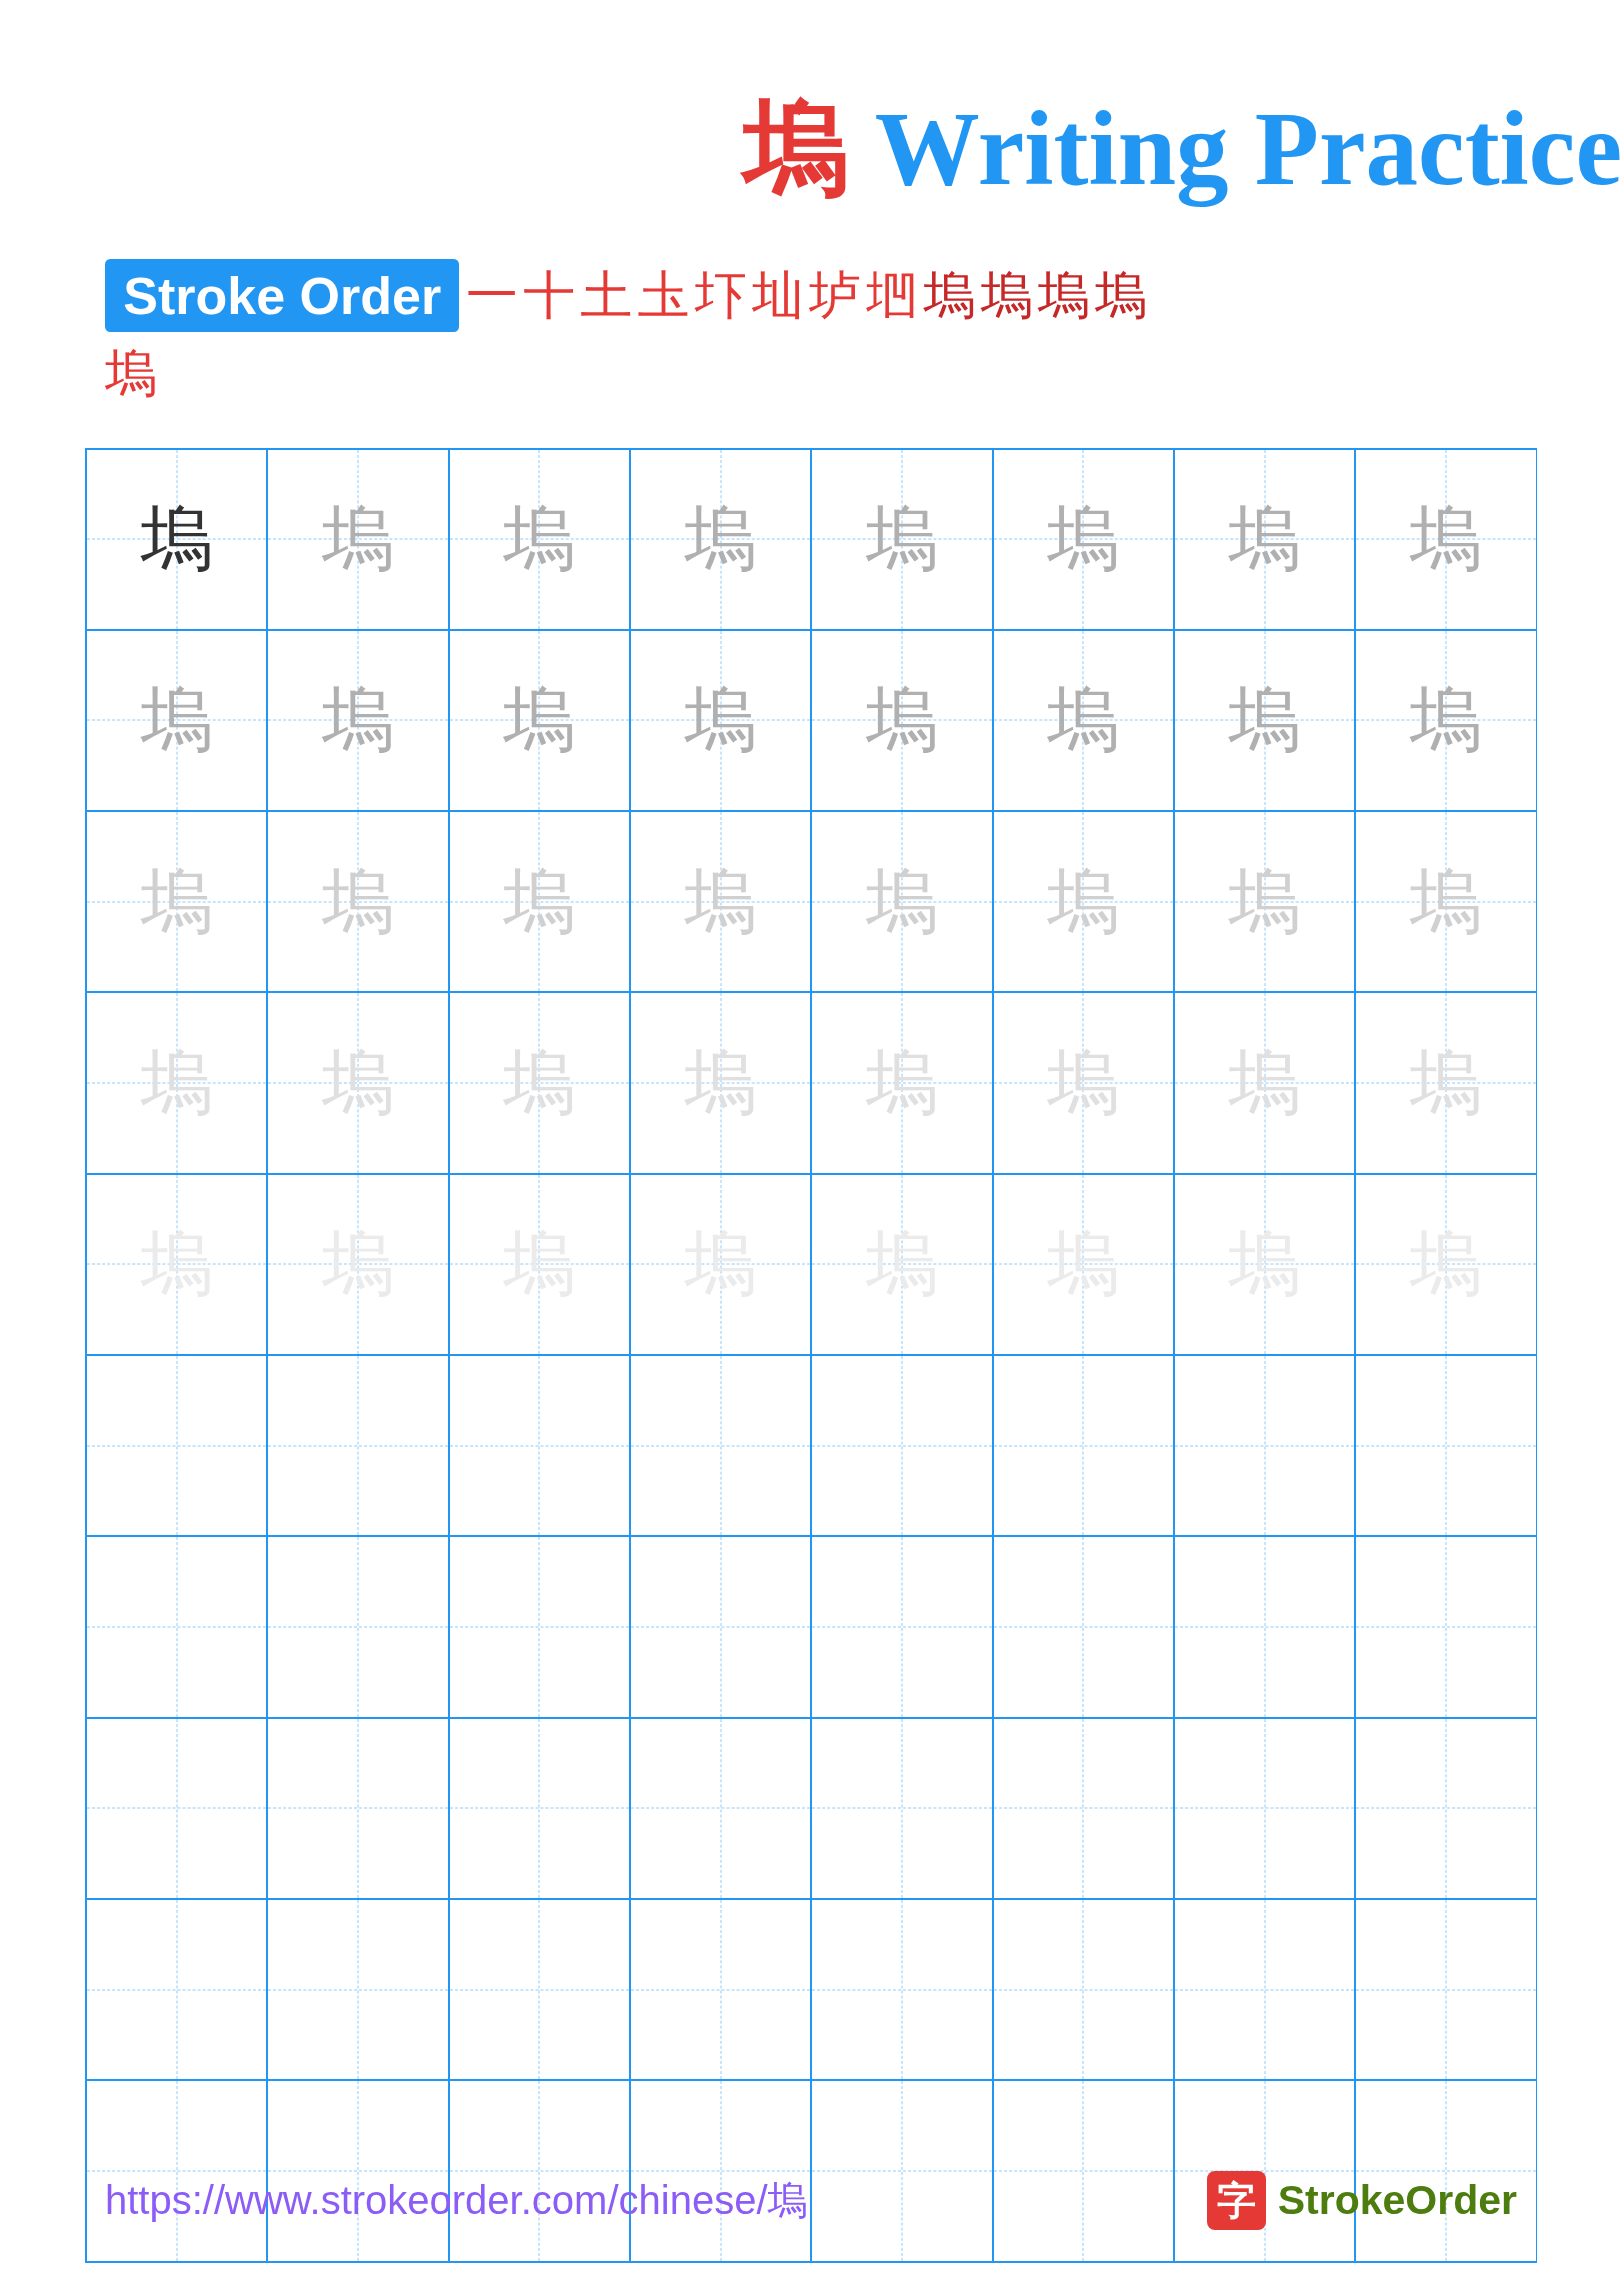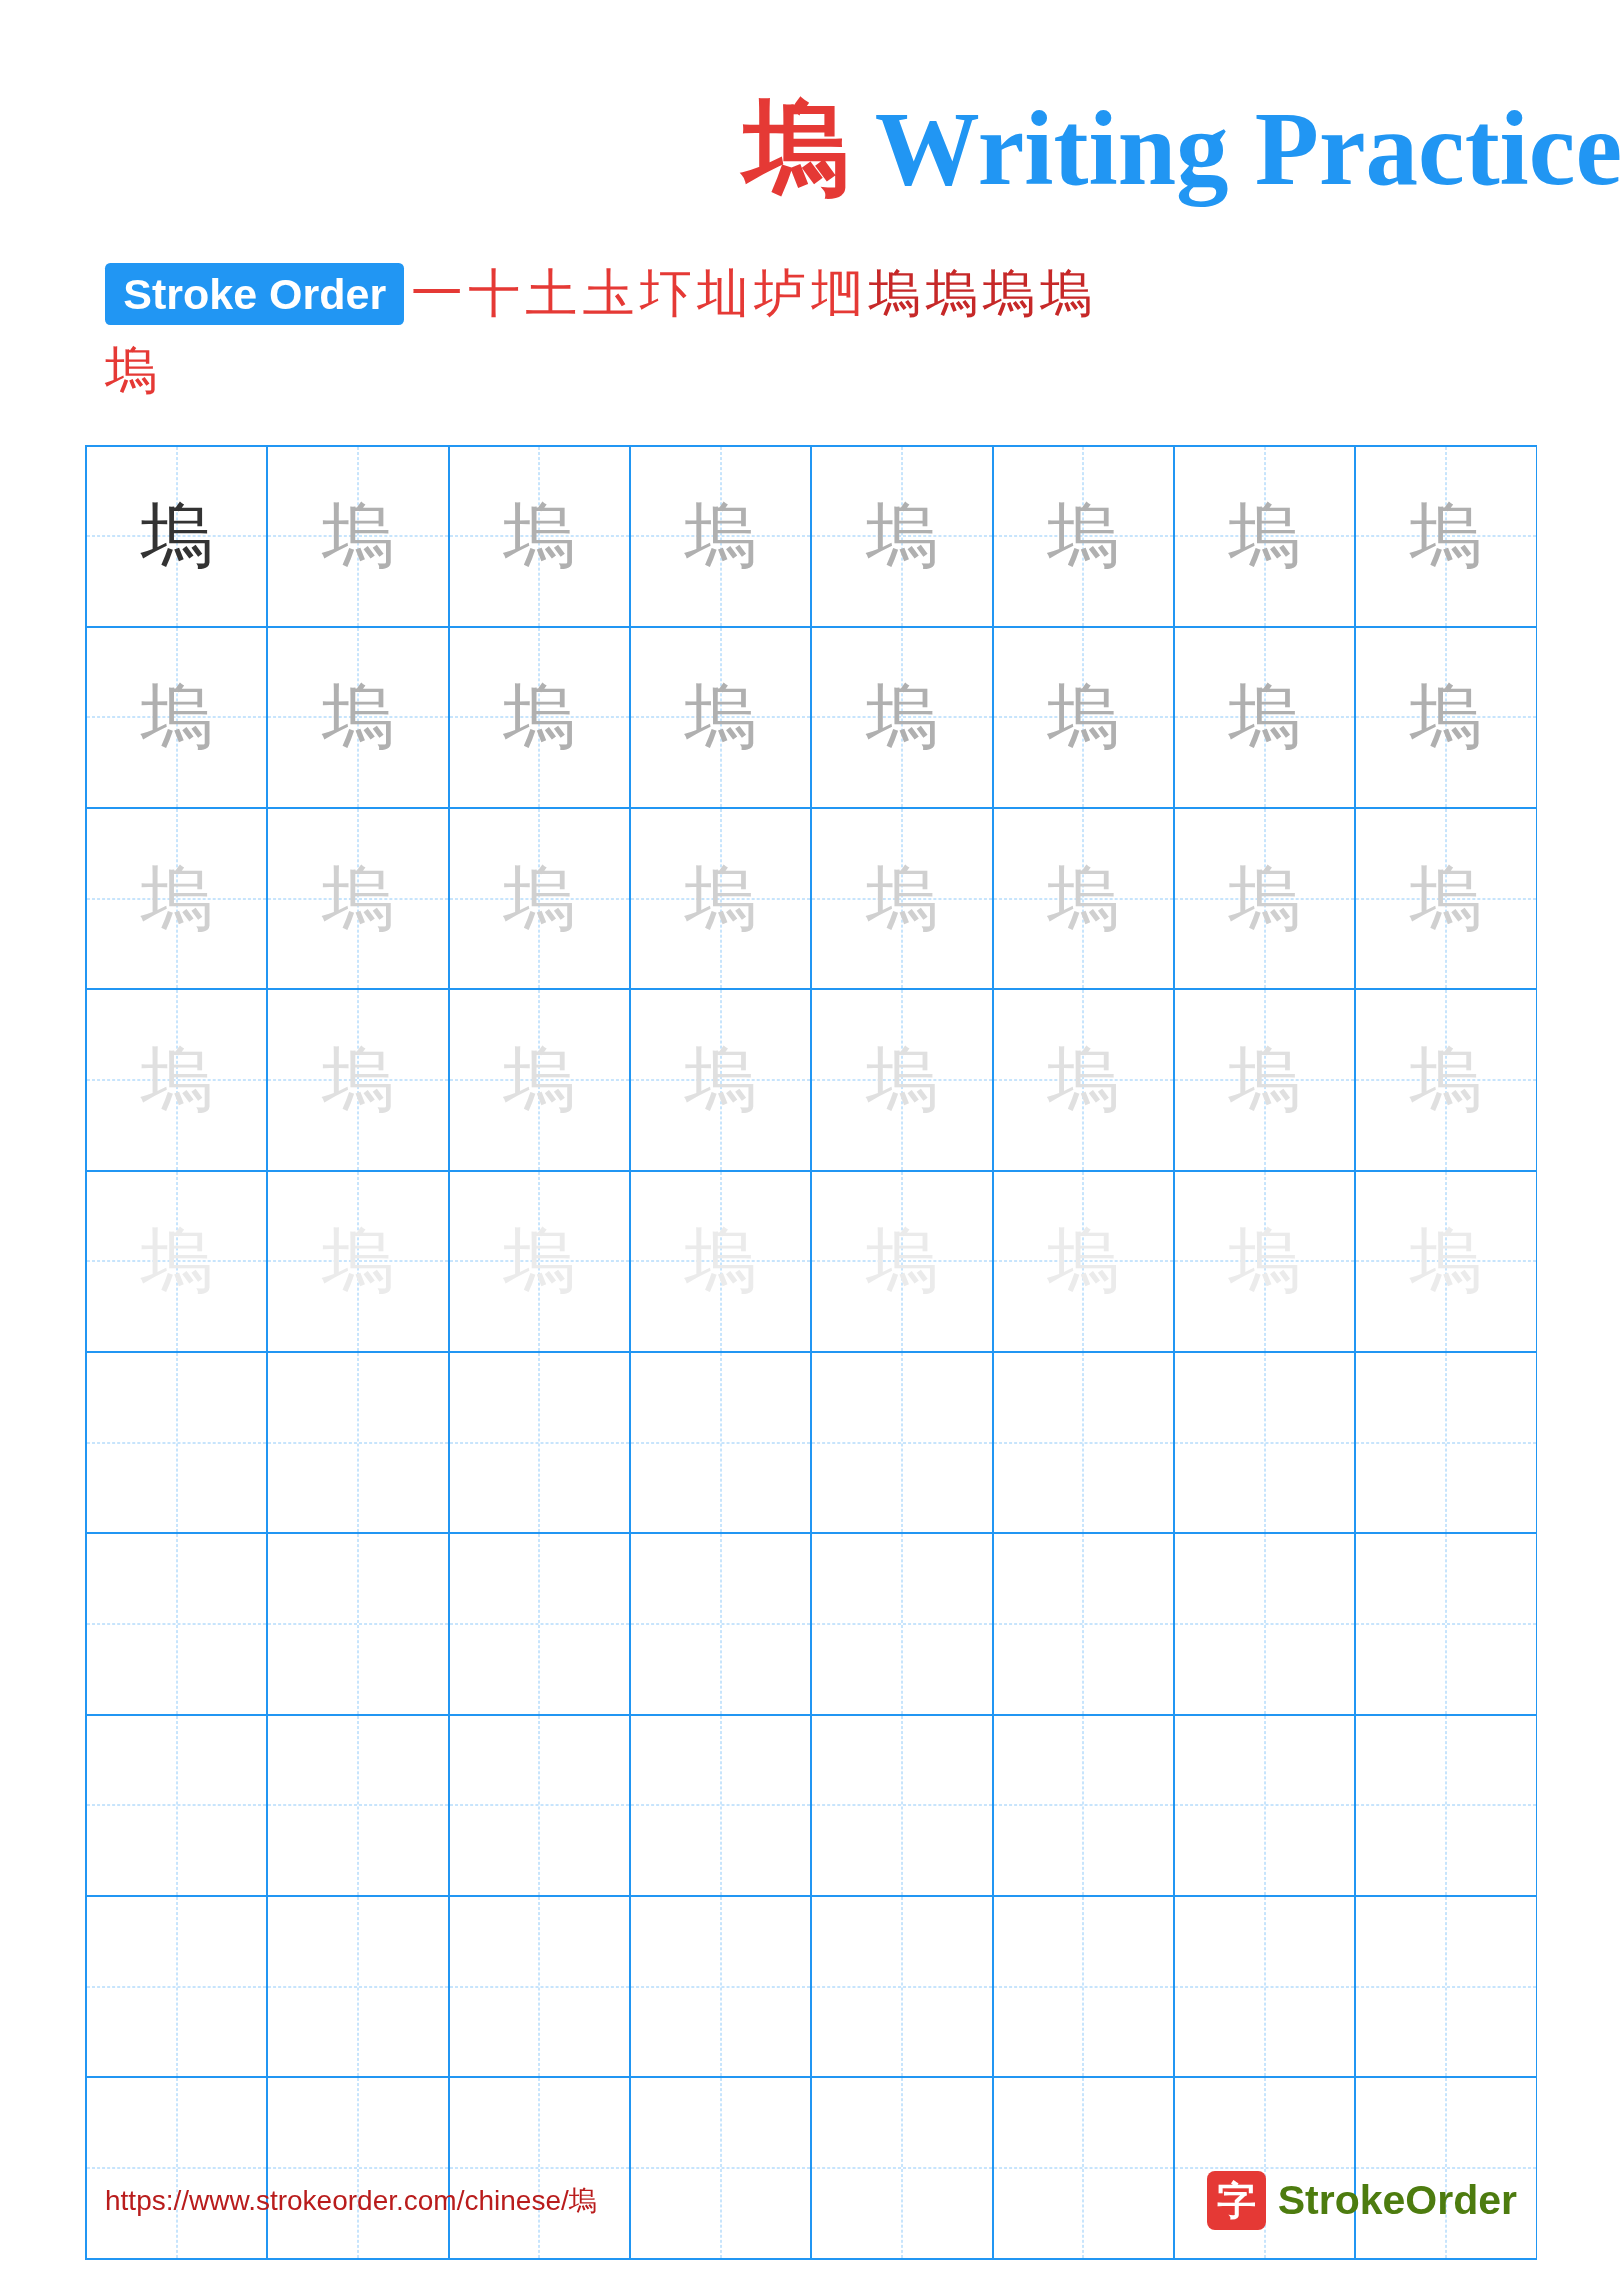--- a/index.html
+++ b/index.html
@@ -35,21 +35,21 @@
     .stroke-order-row {
       display: flex;
       align-items: center;
       flex-wrap: wrap;
       gap: 6.5px;
       margin-bottom: 6.5px;
     }
     .stroke-order-badge {
       background: #2196f3;
       color: white;
-      font-size: 43px;
+      font-size: 52px;
       font-weight: bold;
       padding: 6.5px 18.3px;
       border-radius: 5.2px;
       font-family: sans-serif;
       white-space: nowrap;
     }
     .stroke-chars {
       display: flex;
       align-items: center;
       flex-wrap: wrap;
@@ -136,22 +136,22 @@
       position: absolute;
       bottom: 65px;
       left: 0;
       right: 0;
       display: flex;
       align-items: center;
       justify-content: space-between;
       padding: 0 105px;
     }
     .footer-url {
-      color: #b91c1c;
-      font-size: 28px;
+      color: #8b5cf6;
+      font-size: 40px;
       font-family: sans-serif;
       text-decoration: none;
     }
     .footer-logo {
       display: flex;
       align-items: center;
       gap: 11.8px;
     }
     .footer-logo-icon {
       width: 59px;

